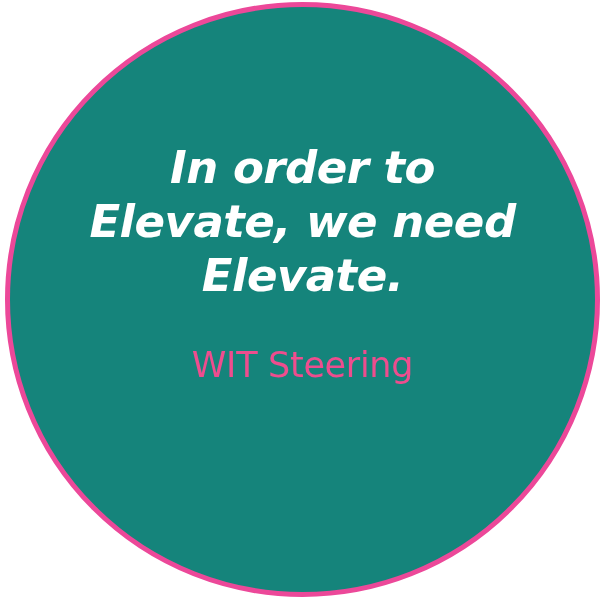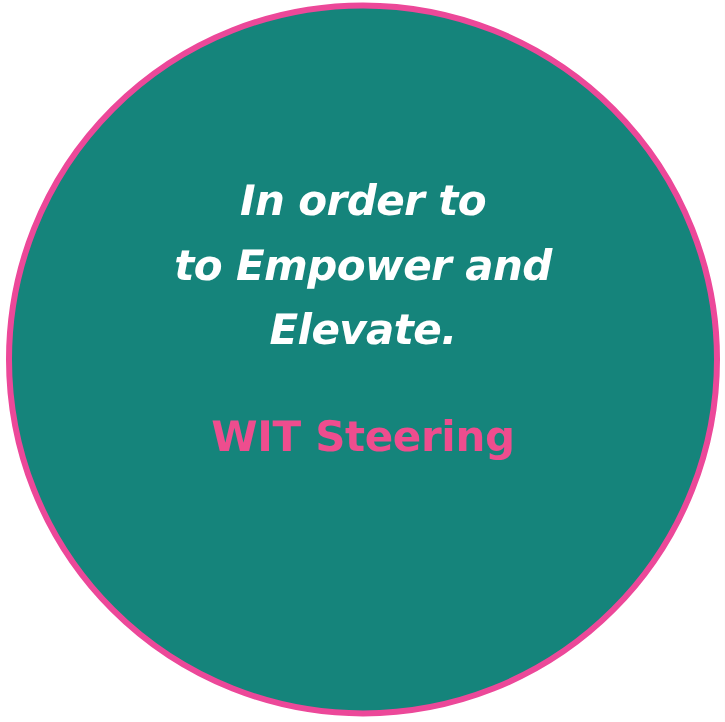--- a/index.html
+++ b/index.html
@@ -40,53 +40,53 @@
 
   
   #quote-text {
     margin-top: 134px;
     width: 440px;
     text-align: center;
     color: #ffffff;
     font-family: "DejaVu Sans", sans-serif;
     font-style: italic;
     font-weight: bold;
-    font-size: 35px;
+    font-size: 45px;
     line-height: 54px;
     letter-spacing: -0.5px;
   }
   #quote-text .qline {
     display: block;
     white-space: nowrap;
   }
 
   
   #attribution {
     margin-top: 42px;
     text-align: center;
     color: #ee4d8e;
     font-family: "DejaVu Sans", sans-serif;
     font-style: normal;
-    font-weight: bold;
+    font-weight: normal;
     font-size: 35px;
     line-height: 40px;
     letter-spacing: -0.3px;
     white-space: nowrap;
   }
 </style>
 </head>
 <body>
 
 <div id="canvas">
 
   <div id="quote-circle">
 
     <div id="quote-text">
       <span class="qline">In order to</span>
-      <span class="qline">to Empower and</span>
+      <span class="qline">Elevate, we need</span>
       <span class="qline">Elevate.</span>
     </div>
 
     <div id="attribution">WIT Steering</div>
 
   </div>
 
 </div>
 
 </body></html>

